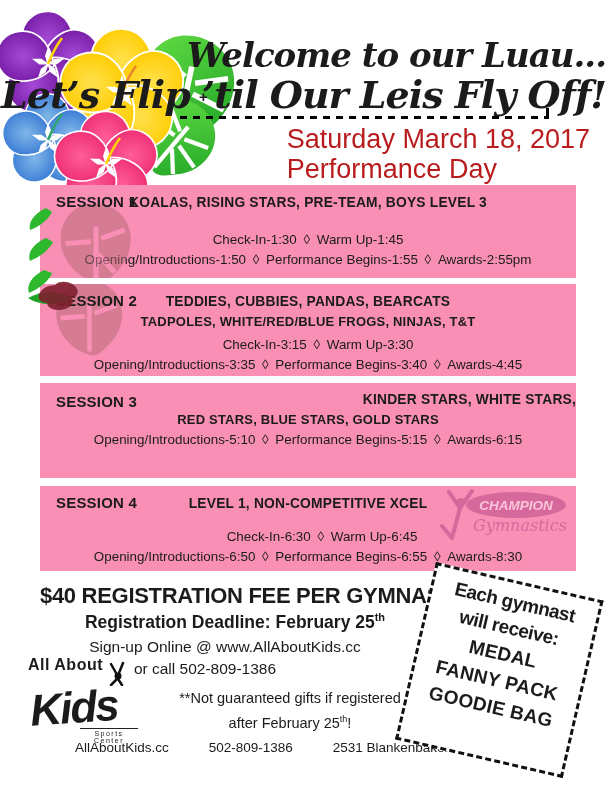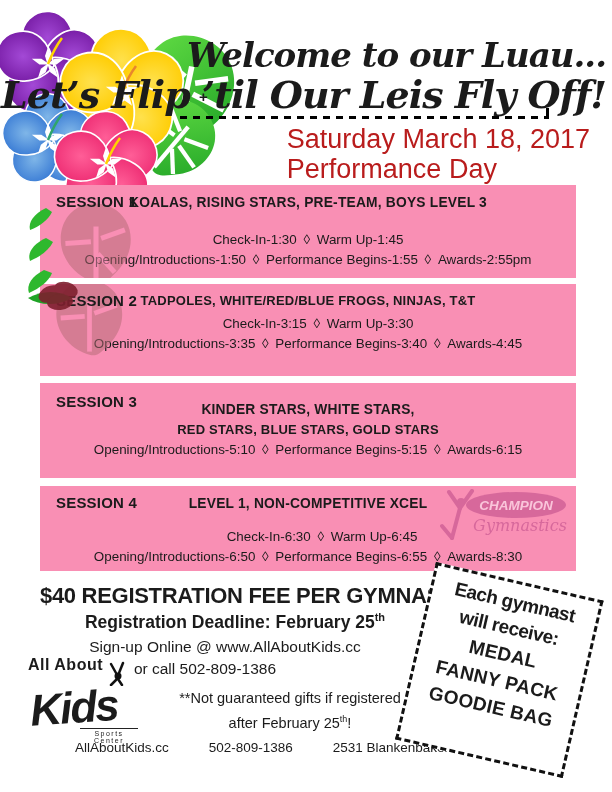--- a/index.html
+++ b/index.html
@@ -219,28 +219,29 @@
     <svg class="wm-leaf" style="left:2px;top:-6px;" width="95" height="80" viewBox="0 0 100 100">
       <g fill="#B26A74">
           <path d="M50,96 C28,90 12,72 9,52 C6,30 17,11 35,5 C54,-1 75,6 85,23 C95,40 92,63 78,79 C66,92 60,99 50,96 Z"></path>
       <path d="M50,92 L50,30" stroke="#F98FB4" stroke-width="6" fill="none"></path>
       <path d="M14,50 L44,48" stroke="#F98FB4" stroke-width="6" fill="none"></path>
       <path d="M84,34 L56,44" stroke="#F98FB4" stroke-width="6" fill="none"></path>
         </g>
     </svg>
     <div class="session-head">
       <span class="session-label">SESSION 2</span>
+      <span class="session-groups">TEDDIES, CUBBIES, PANDAS, BEARCATS</span>
     </div>
     <div class="session-groups2">TADPOLES, WHITE/RED/BLUE FROGS, NINJAS, T&amp;T</div>
     <div class="session-times" style="margin-top:3px;padding-left:20px;">Check-In-3:15 ◊ Warm Up-3:30</div>
     <div class="session-times">Opening/Introductions-3:35 ◊ Performance Begins-3:40 ◊ Awards-4:45</div>
   </section>
 
   <section class="session s3">
-    <div class="session-head" style="padding-top:16px;">
+    <div class="session-head" style="padding-top:6px;text-align:right;">
       <span class="session-label" style="top:9px;">SESSION 3</span>
       <span class="session-groups">KINDER STARS, WHITE STARS,</span>
     </div>
     <div class="session-groups2">RED STARS, BLUE STARS, GOLD STARS</div>
     <div class="session-times">Opening/Introductions-5:10 ◊ Performance Begins-5:15 ◊ Awards-6:15</div>
   </section>
 
   <section class="session s4">
     <svg class="champion" width="140" height="60" viewBox="0 0 140 60">
       <g stroke="#CF5F96" stroke-width="4" fill="none" stroke-linecap="round">

